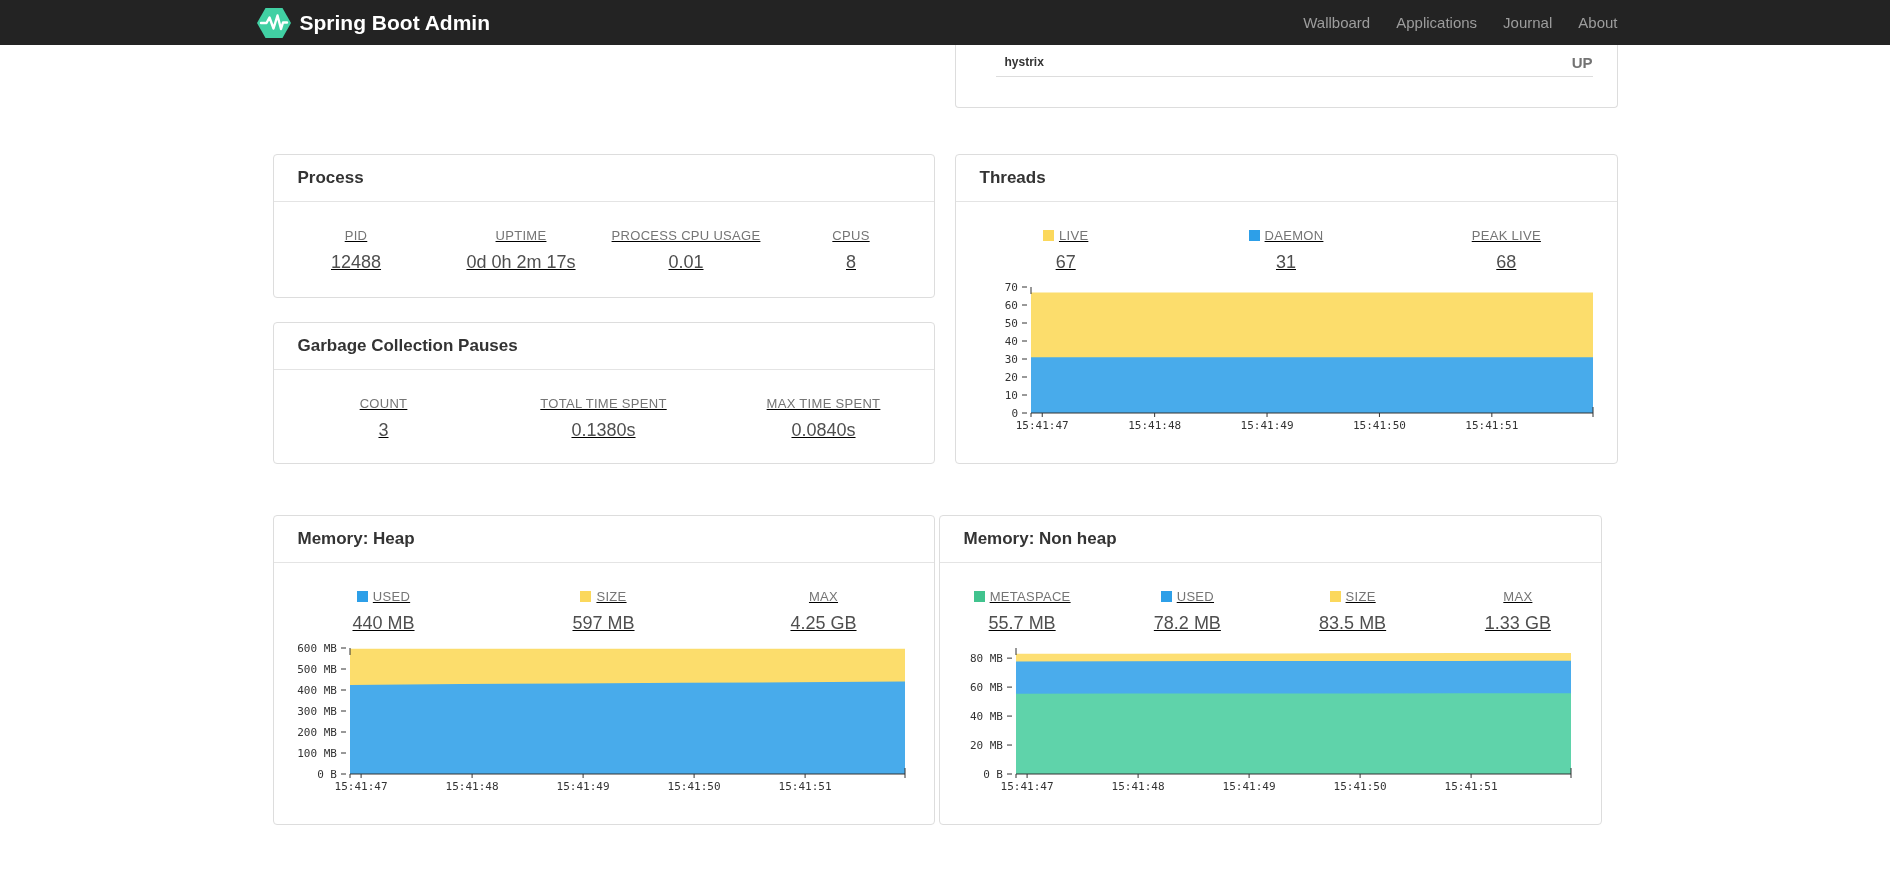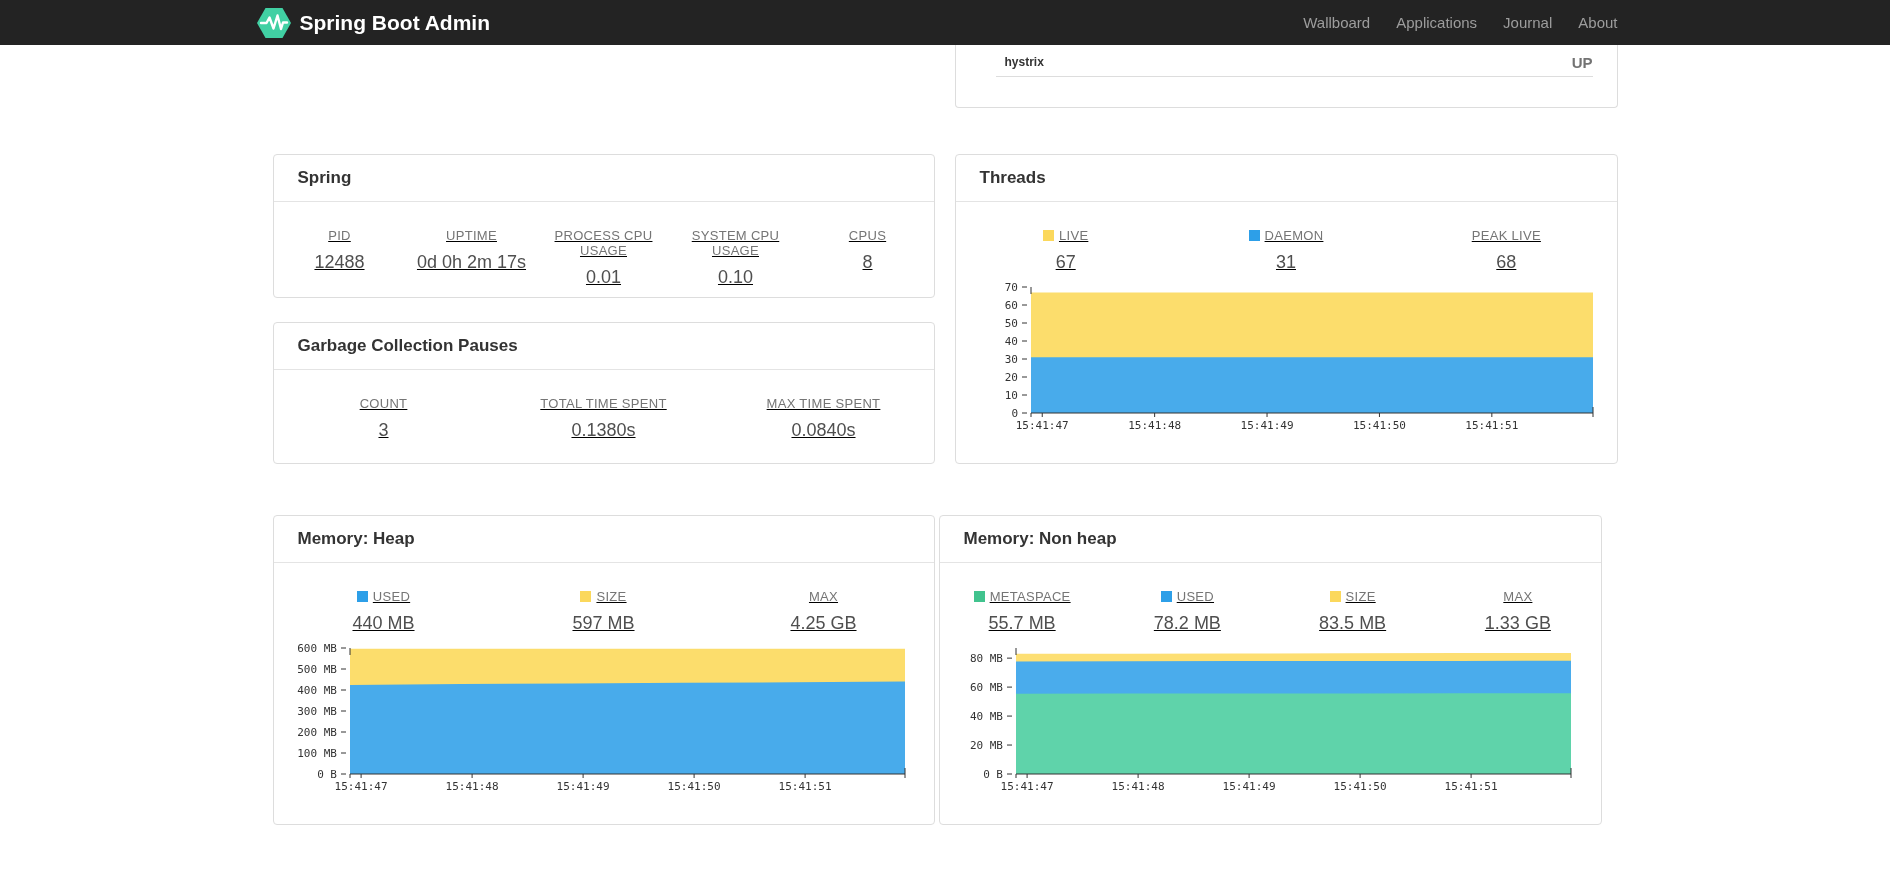--- a/index.html
+++ b/index.html
@@ -88,21 +88,21 @@
             <span class="apps-status" style="color: #737373;">UP</span>
           </div>
           <div class="apps-divider"></div>
         </div>
       </div>
   </div>
 
   <div class="row2">
     <div class="col-left">
       <div class="panel p-process">
-        <div class="panel-heading">Spring</div>
+        <div class="panel-heading">Process</div>
         <div class="stat-row">
 
             <div class="stat">
               <div class="stat-label">
 
                 <span>PID</span>
               </div>
               <div class="stat-value">12488</div>
             </div>
 
@@ -115,27 +115,20 @@
             </div>
 
             <div class="stat">
               <div class="stat-label">
 
                 <span>PROCESS CPU USAGE</span>
               </div>
               <div class="stat-value">0.01</div>
             </div>
 
-            <div class="stat">
-              <div class="stat-label">
-
-                <span>SYSTEM CPU USAGE</span>
-              </div>
-              <div class="stat-value">0.10</div>
-            </div>
 
             <div class="stat">
               <div class="stat-label">
 
                 <span>CPUS</span>
               </div>
               <div class="stat-value">8</div>
             </div>
           </div>
       </div>

